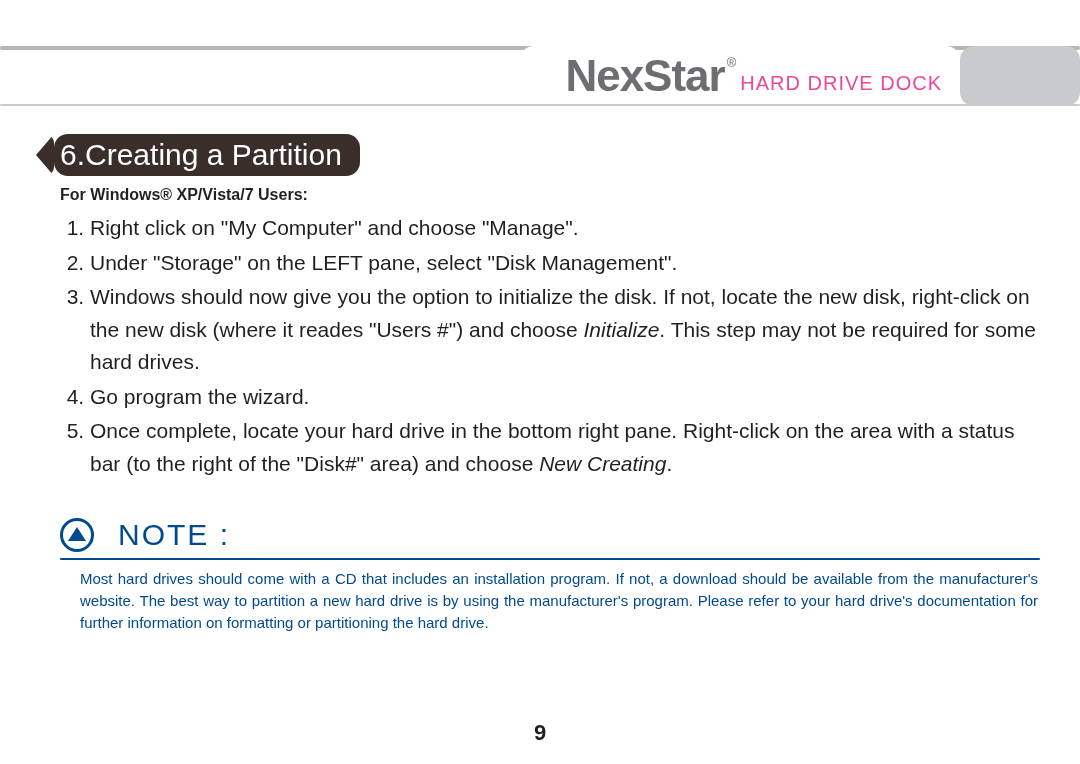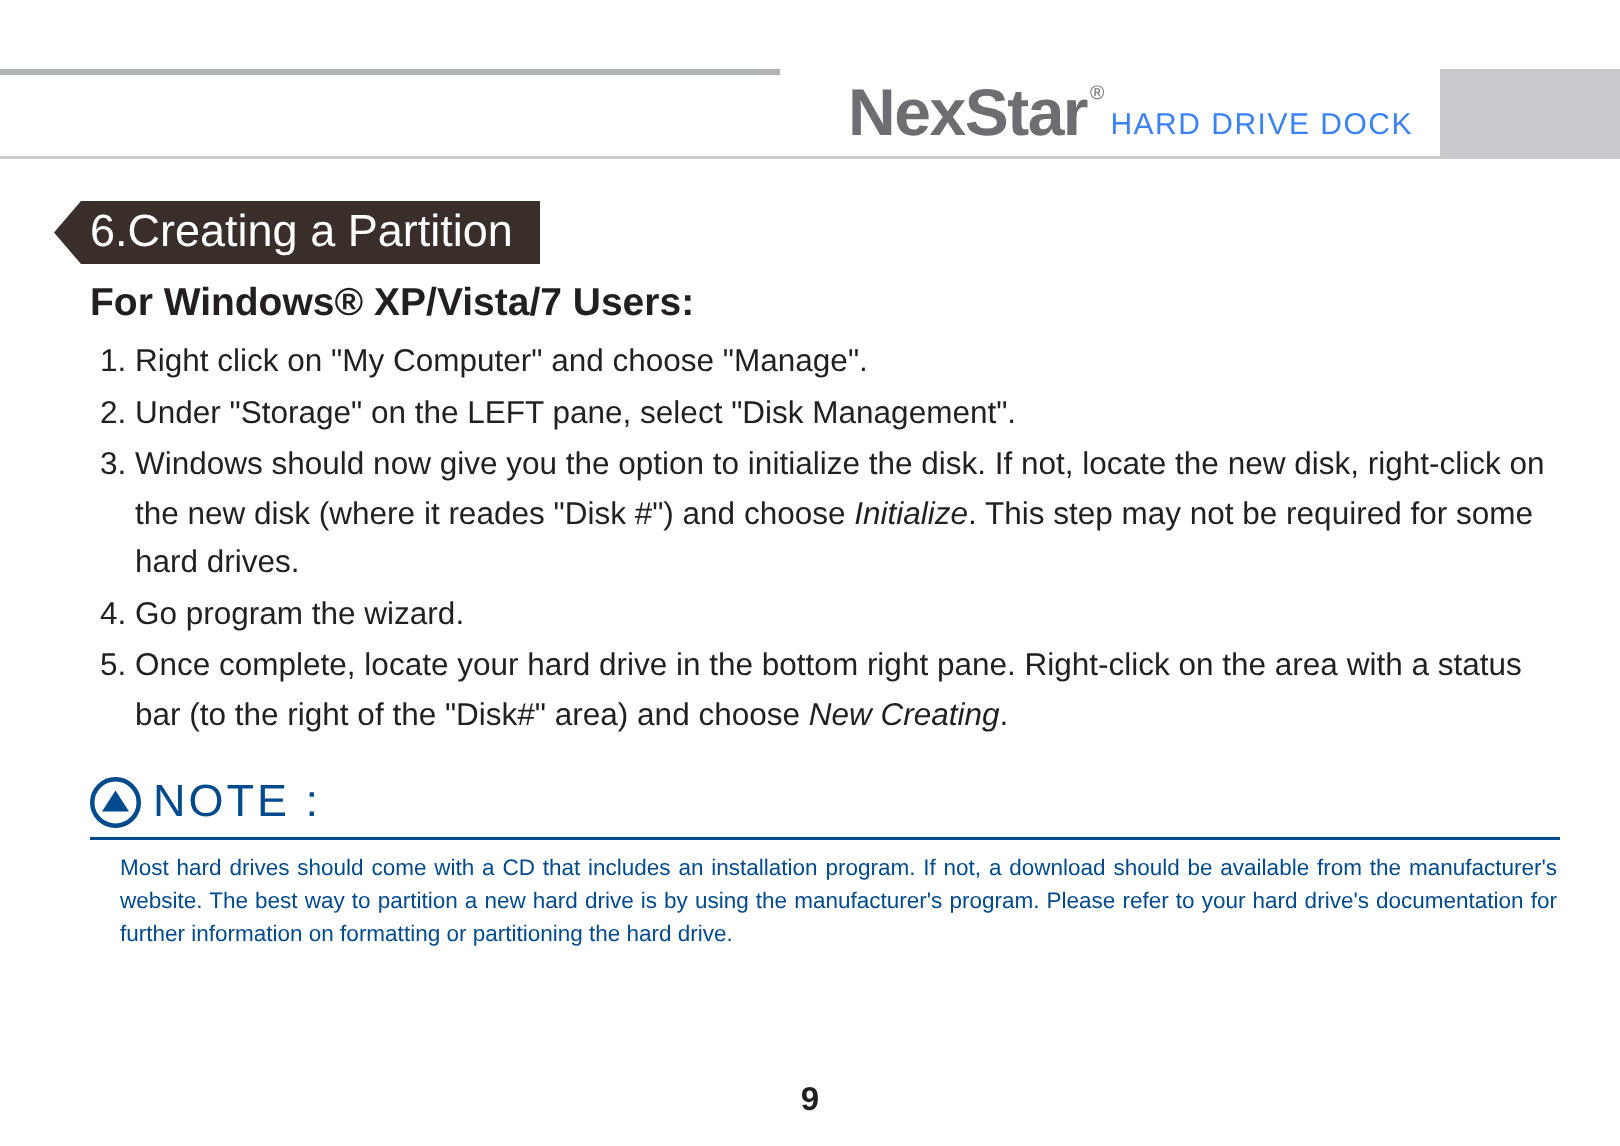--- a/index.html
+++ b/index.html
@@ -1,15 +1,15 @@
 <!DOCTYPE html>
 <html><head>
 <meta charset="utf-8">
 <style>
-  * { margin: 0; padding: 0; box-sizing: border-box; }
+  * { margin: 0; padding: 0; box-sizing: border-box; border-radius: 14px; }
   html, body { width: 1080px; height: 764px; background: #fff; font-family: "Myriad Pro", "Segoe UI", Arial, sans-serif; color: #231f20; }
   .page { position: relative; width: 1080px; height: 764px; }
 
   
   .header-wrap { position: absolute; top: 46px; left: 0; right: 0; height: 60px; }
   .header-line-top { position: absolute; left: 0; right: 0; top: 0; height: 4px; background: #b3b6b9; }
   .header-rule { position: absolute; left: 0; right: 0; bottom: 0; height: 2px; background: #c9cbcd; }
   .grey-block { position: absolute; right: 0; top: 0; width: 120px; height: 60px; background: #c8cacd; }
   .brand-box { position: absolute; right: 120px; top: 0; height: 60px; width: 440px; background: #fff; display: flex; align-items: baseline; justify-content: flex-end; padding-right: 18px; }
   .brand-main {
@@ -23,21 +23,21 @@
   }
   .brand-reg {
     font-size: 13px;
     color: #6d6e72;
     position: relative;
     top: -24px;
     left: 2px;
   }
   .brand-sub {
     font-size: 20px;
-    color: #3b82f6;
+    color: #ec4899;
     letter-spacing: 1px;
     margin-left: 6px;
     align-self: center;
     padding-top: 14px;
     font-family: Arial, sans-serif;
   }
 
   
   .ribbon { position: absolute; left: 36px; top: 134px; height: 42px; display: flex; align-items: stretch; }
   .ribbon-tri {
@@ -53,28 +53,28 @@
     color: #fff;
     font-size: 30px;
     display: flex;
     align-items: center;
     padding: 0 18px 0 6px;
     letter-spacing: 0;
   }
 
   
   .content { position: absolute; left: 60px; right: 40px; top: 186px; }
-  .subhead { font-weight: 700; font-size: 26px; margin-bottom: 8px; }
+  .subhead { font-weight: 700; font-size: 16px; margin-bottom: 8px; }
   ol.steps { list-style: decimal; padding-left: 30px; font-size: 21px; line-height: 1.55; }
   ol.steps li { margin-bottom: 2px; }
   .italic { font-style: italic; margin-top: 44px; }
 
   
   .note-wrap { position: absolute; left: 60px; right: 40px; top: 518px; }
-  .note-head { color: #004a8d; display: flex; align-items: center; gap: 8px; font-size: 30px; letter-spacing: 2px; font-weight: 400; }
+  .note-head { color: #004a8d; display: flex; align-items: center; gap: 24px; font-size: 30px; letter-spacing: 2px; font-weight: 400; }
   .note-icon {
     width: 34px; height: 34px; border: 3px solid #004a8d; border-radius: 50%;
     display: flex; align-items: center; justify-content: center;
     position: relative;
   }
   .note-icon::before {
     content: "";
     width: 0; height: 0;
     border-left: 9px solid transparent;
     border-right: 9px solid transparent;
@@ -128,21 +128,21 @@
   <div class="content">
     <div class="subhead">For Windows® XP/Vista/7 Users:</div>
     <ol class="steps">
       <li>
         <span>Right click on "My Computer" and choose "Manage".</span>
       </li>
       <li>
         <span>Under "Storage" on the LEFT pane, select "Disk Management".</span>
       </li>
       <li>
-        <span>Windows should now give you the option to initialize the disk. If not, locate the new disk, right-click on the new disk (where it reades "Disk #") and choose </span><span class="italic">Initialize</span><span>. This step may not be required for some hard drives.</span>
+        <span>Windows should now give you the option to initialize the disk. If not, locate the new disk, right-click on the new disk (where it reades "Users #") and choose </span><span class="italic">Initialize</span><span>. This step may not be required for some hard drives.</span>
       </li>
       <li>
         <span>Go program the wizard.</span>
       </li>
       <li>
         <span>Once complete, locate your hard drive in the bottom right pane. Right-click on the area with a status bar (to the right of the "Disk#" area) and choose </span><span class="italic">New Creating</span><span>.</span>
       </li>
     </ol>
   </div>
 

